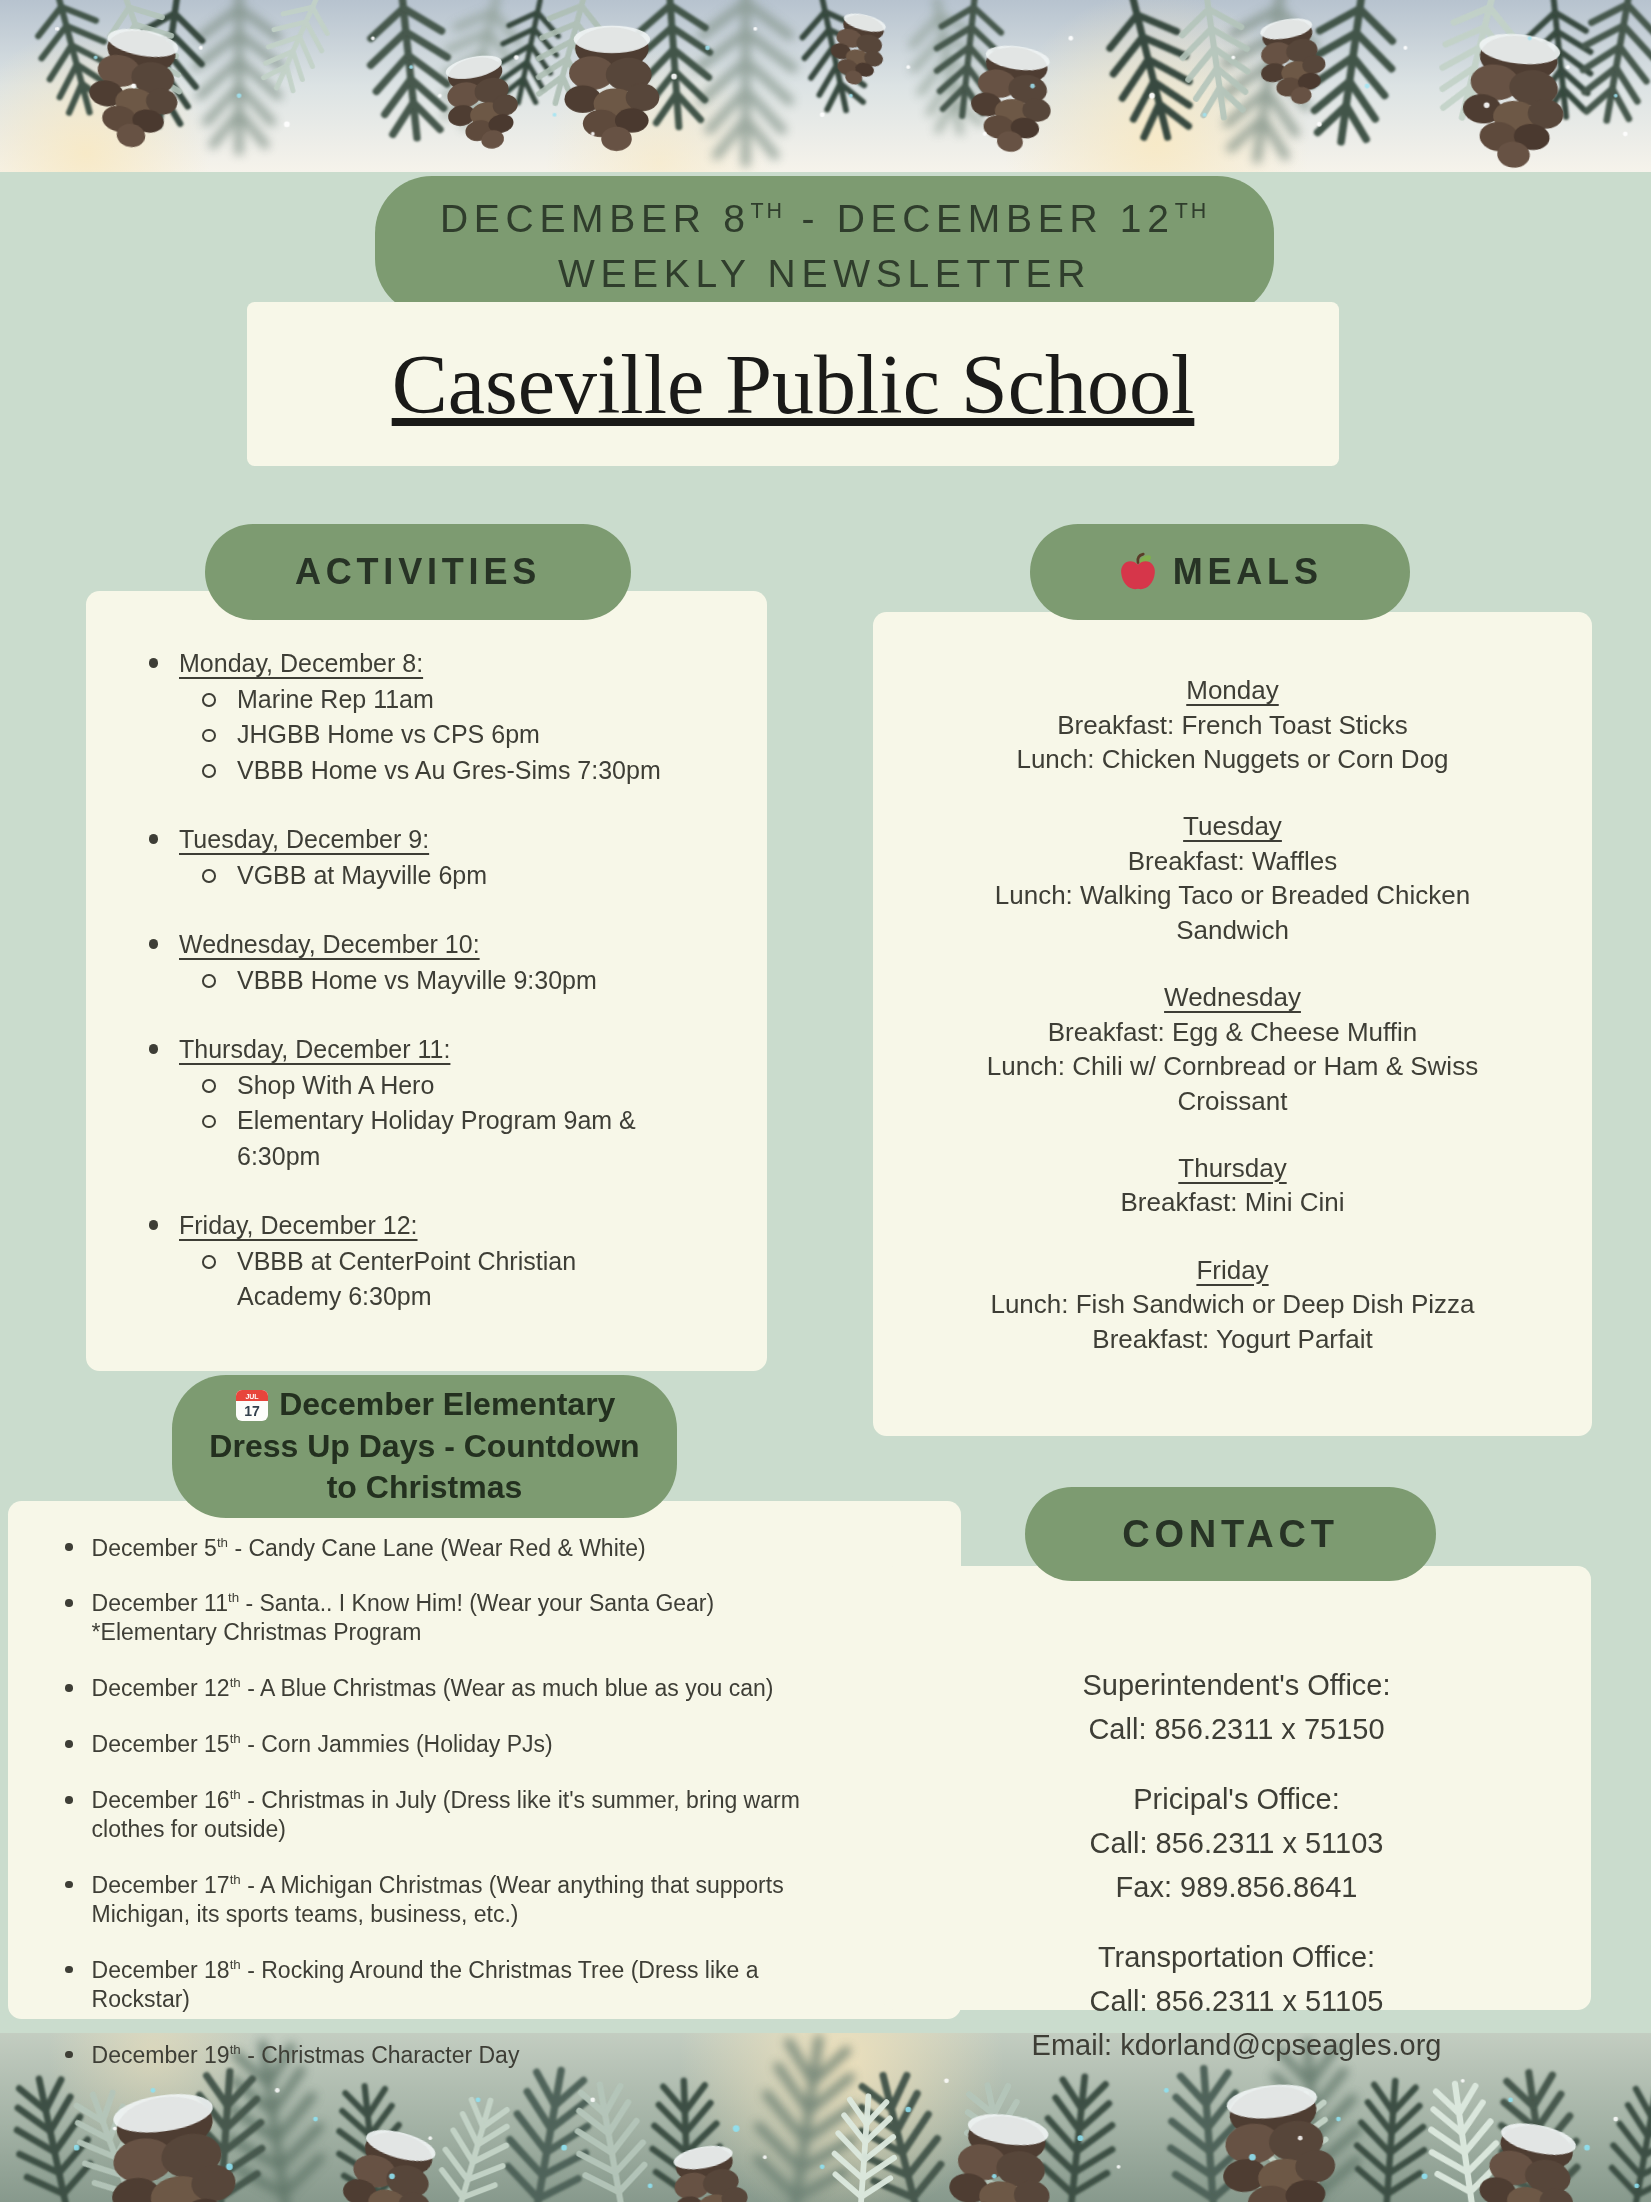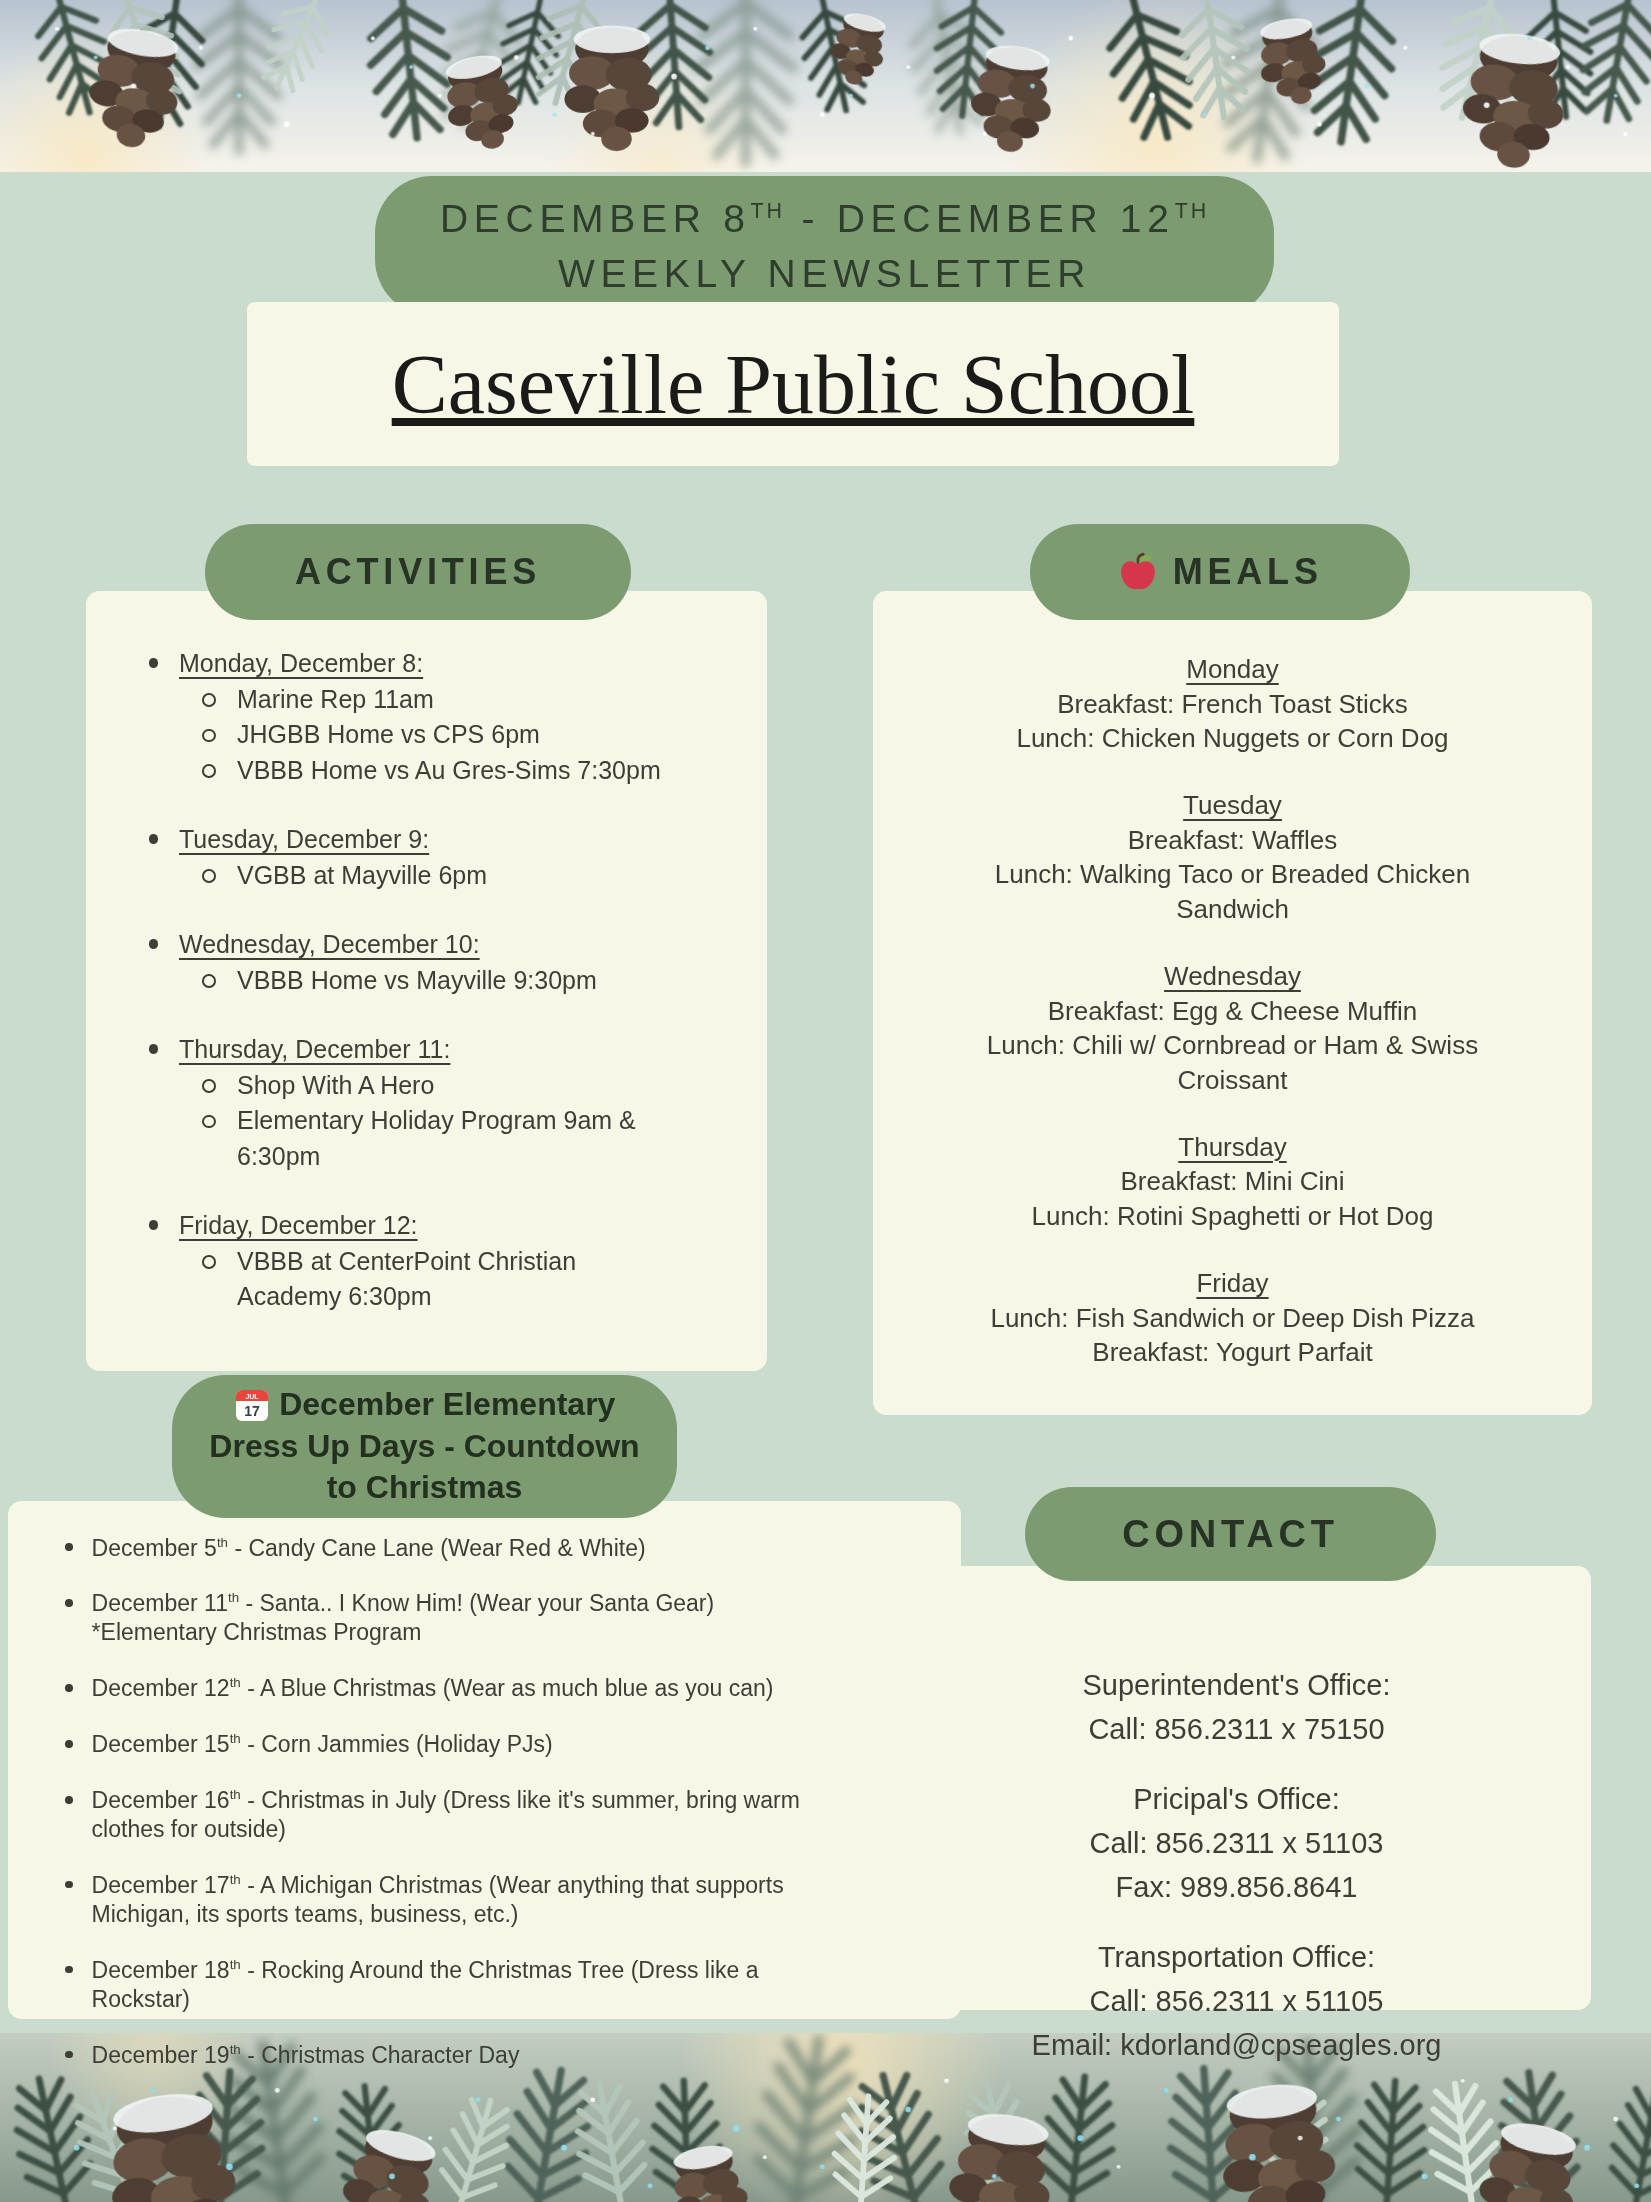--- a/index.html
+++ b/index.html
@@ -41,21 +41,21 @@
   #activities-card { left:86px; top:591px; width:681px; height:780px; padding:55px 86px 0 57px; font-size:25px; line-height:1.42; }
   .day-block { margin-bottom:34px; }
   .day-head { position:relative; padding-left:36px; }
   .b-dot { position:absolute; width:9.6px; height:9.6px; border-radius:50%; background:#3e3e36; }
   .day-head .b-dot { left:5.7px; top:12.4px; }
   .uline { text-decoration:underline; text-underline-offset:4.8px; text-decoration-thickness:1.9px; }
   .sub-item { position:relative; padding-left:94px; }
   .b-ring { position:absolute; left:59px; top:11.5px; width:9.6px; height:9.6px; border:2.4px solid #3e3e36; border-radius:50%; box-sizing:content-box; }
 
   
-  #meals-card { left:873px; top:591px; width:719px; height:824px; padding:61px 73px 4px 73px; text-align:center; font-size:26px; line-height:1.33; }
+  #meals-card { left:873px; top:612px; width:719px; height:824px; padding:61px 73px 4px 73px; text-align:center; font-size:26px; line-height:1.33; }
   .meal-block { margin-bottom:32.5px; }
 
   
   #dressup-pill {
     left:172px; top:1375px; width:505px; height:143px; border-radius:54px;
     flex-direction:column; font-size:32px; font-weight:bold; color:#23301f; line-height:1.3;
   }
   .dress-line1 { display:flex; align-items:center; gap:9.6px; }
   #dressup-card { left:7.6px; top:1501px; width:953px; height:518px; padding:32.5px 134px 0 46px; font-size:23px; line-height:1.26; }
   .du-item { position:relative; padding-left:38px; margin-bottom:27px; }
@@ -254,21 +254,20 @@
       <div>Lunch: Walking Taco or Breaded Chicken Sandwich</div>
     </div>
     <div class="meal-block">
       <div class="uline">Wednesday</div>
       <div>Breakfast: Egg  &amp; Cheese Muffin</div>
       <div>Lunch: Chili w/ Cornbread or Ham &amp; Swiss Croissant</div>
     </div>
     <div class="meal-block">
       <div class="uline">Thursday</div>
       <div>Breakfast: Mini Cini</div>
-      <div>Lunch: Rotini Spaghetti or Hot Dog</div>
     </div>
     <div class="meal-block">
       <div class="uline">Friday</div>
       <div>Lunch: Fish Sandwich or Deep Dish Pizza</div>
       <div>Breakfast: Yogurt Parfait</div>
     </div>
   </div>
 
   <div class="pill" id="dressup-pill">
     <div class="dress-line1">

